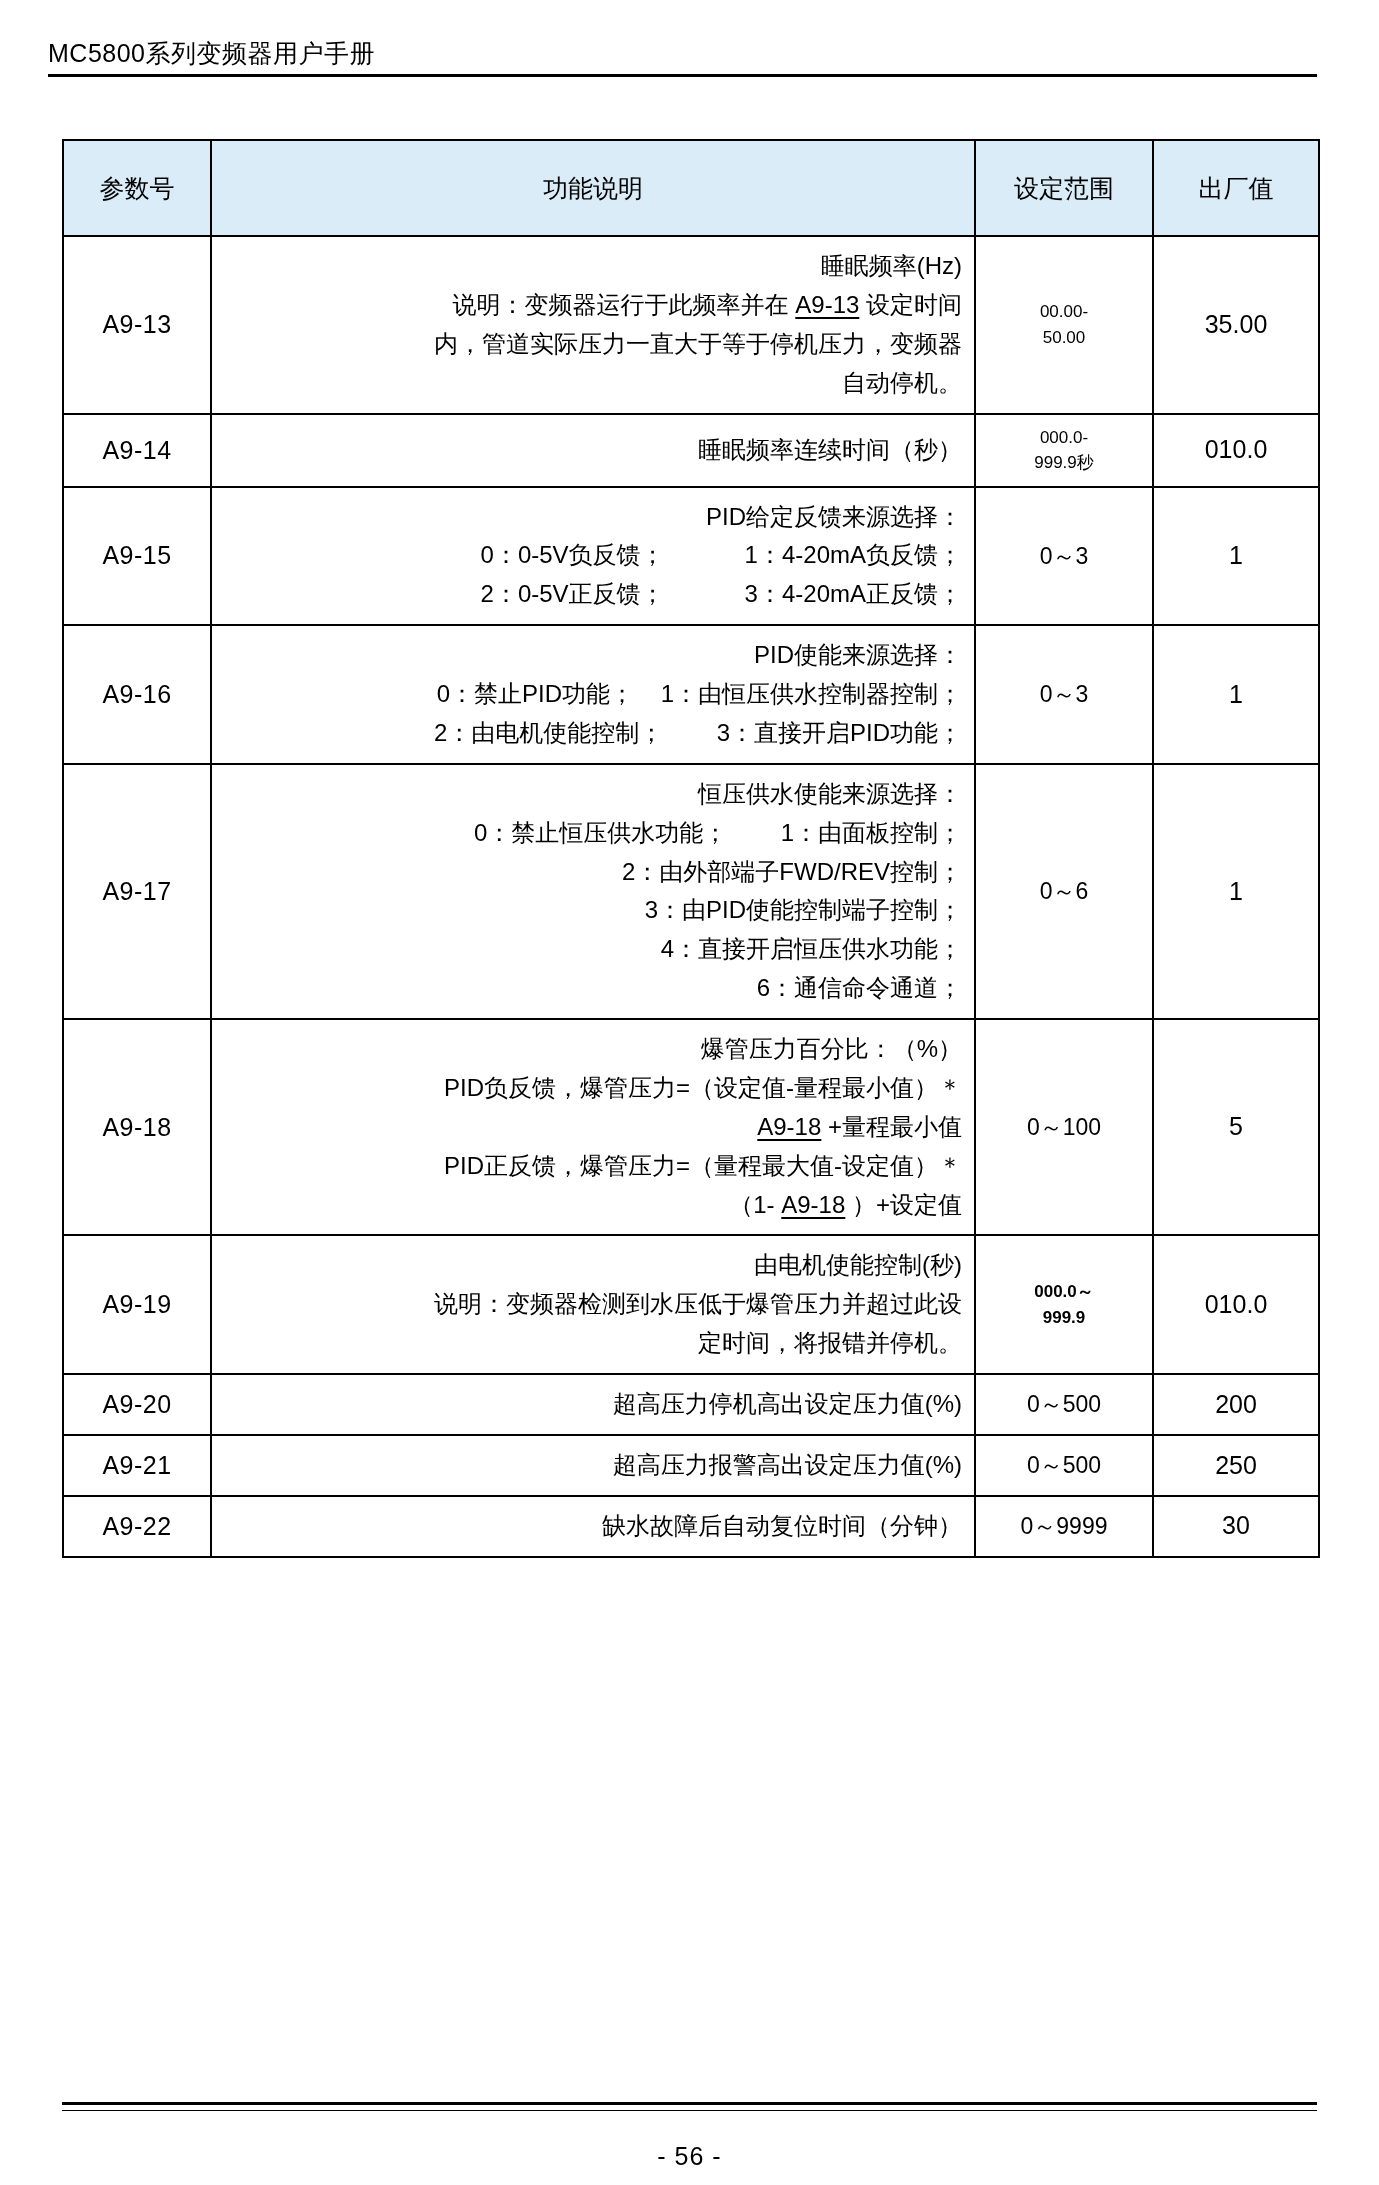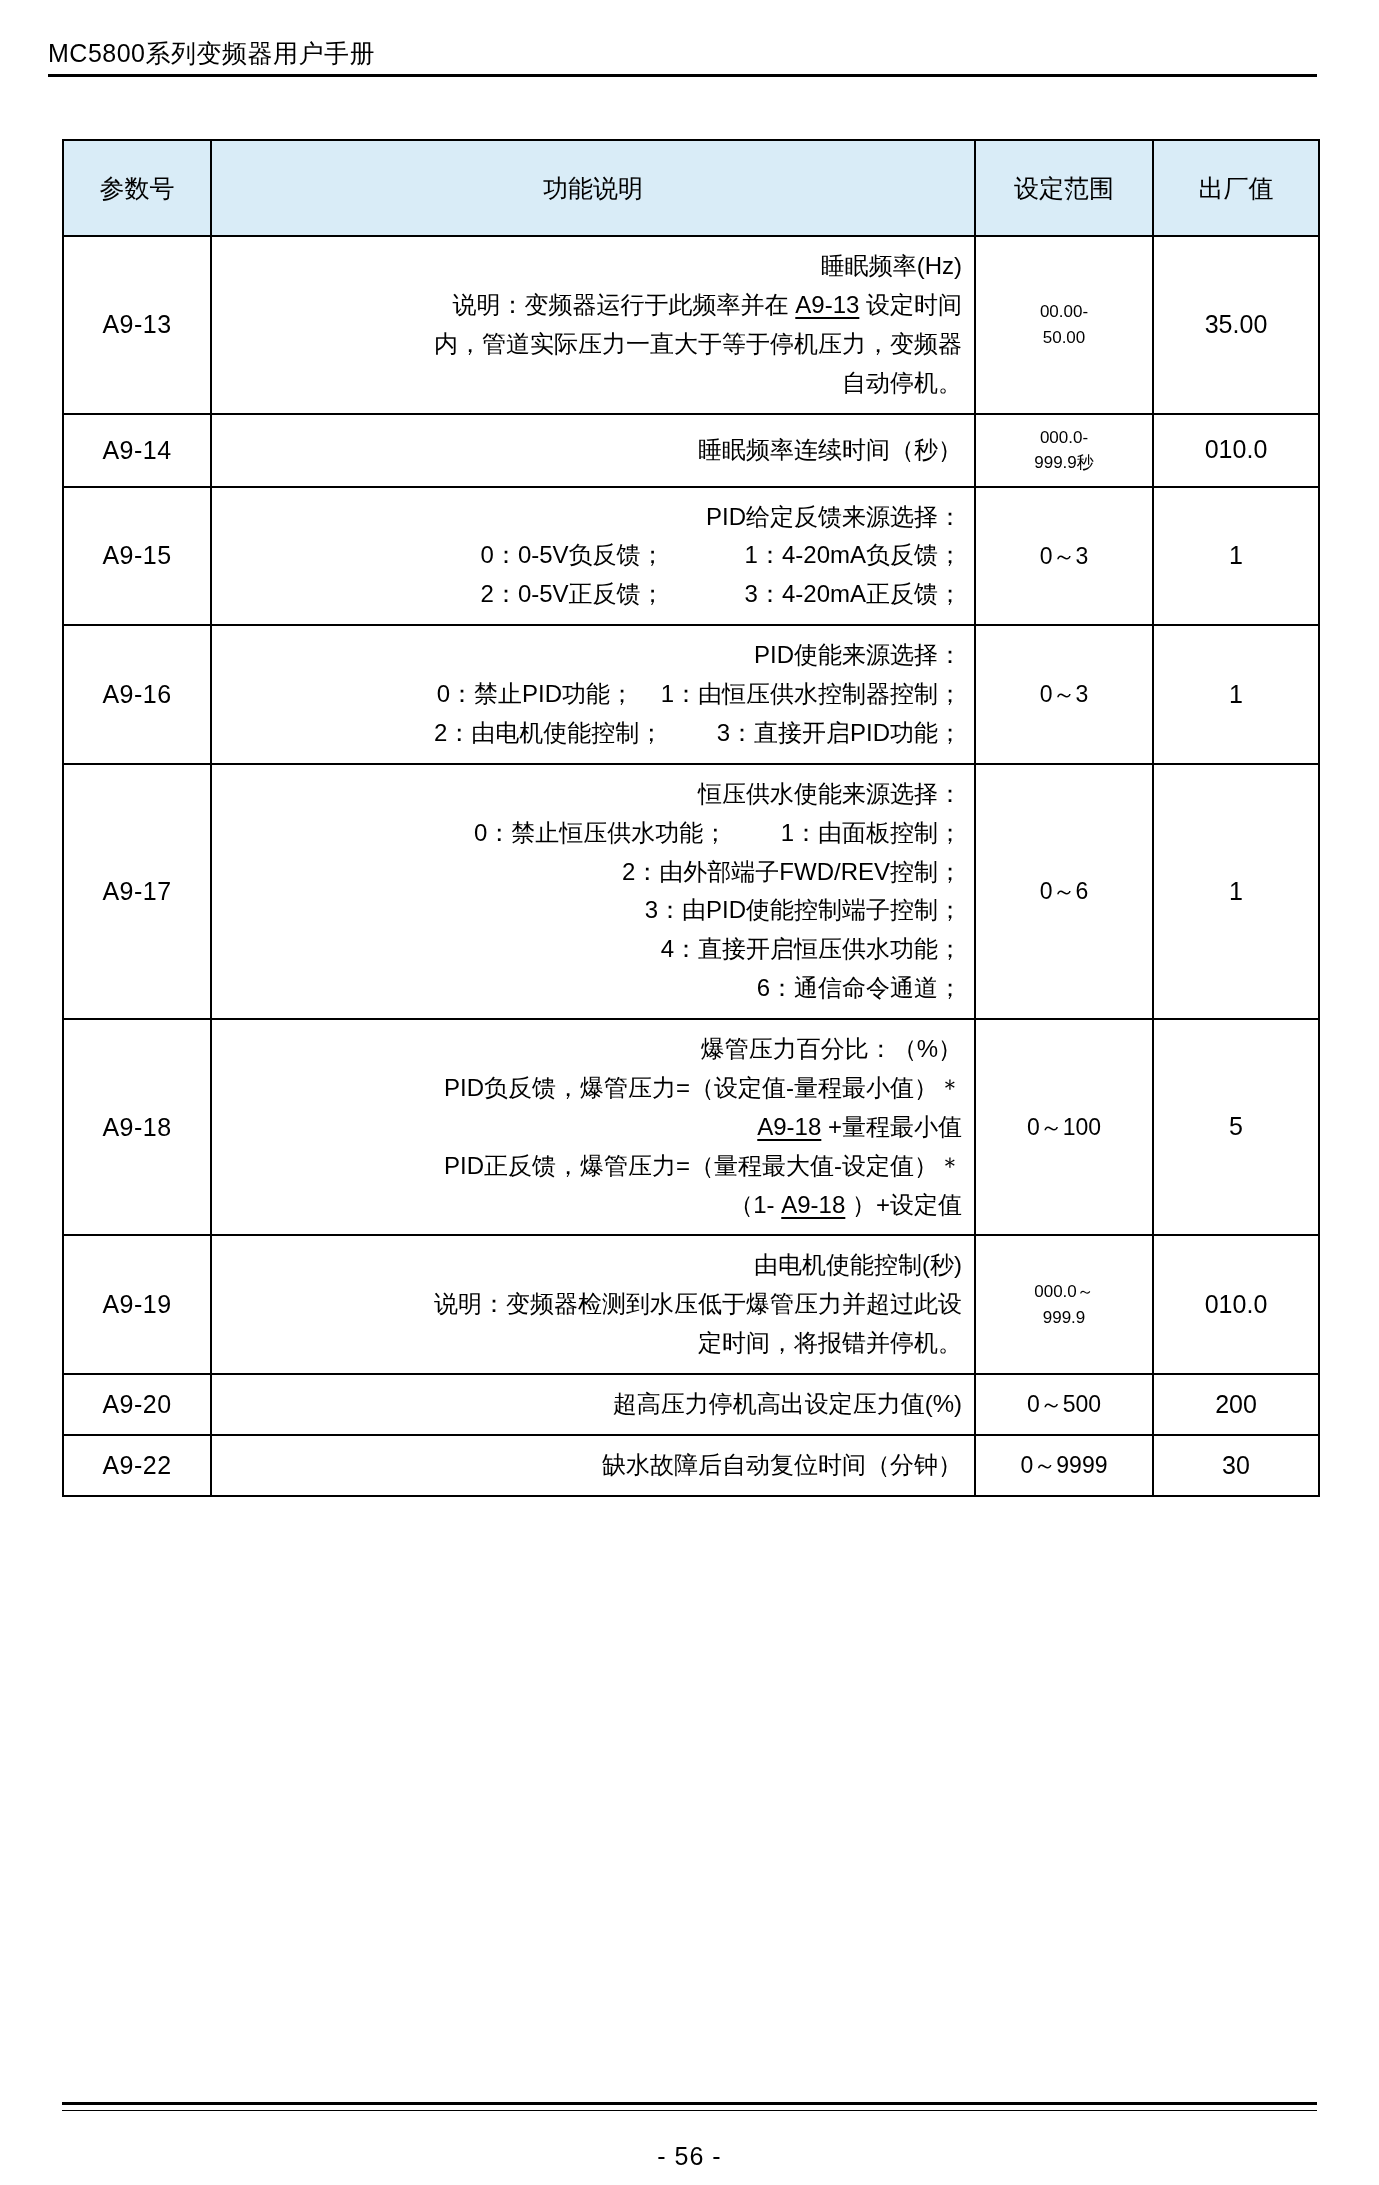--- a/index.html
+++ b/index.html
@@ -196,31 +196,39 @@
             <td class="range" style="white-space: pre-line;">0～100</td>
             <td class="default">5</td>
           </tr>
           <tr>
             <td class="code">A9-19</td>
             <td class="desc">
               <div class="desc-line">由电机使能控制(秒)</div>
               <div class="desc-line">说明：变频器检测到水压低于爆管压力并超过此设</div>
               <div class="desc-line">定时间，将报错并停机。</div>
             </td>
-            <td class="range small" style="white-space: pre-line;">000.0～
+            <td class="range small" style="white-space: pre-line; font-weight: bold;">000.0～
 999.9</td>
             <td class="default">010.0</td>
           </tr>
           <tr>
             <td class="code">A9-20</td>
             <td class="desc">
               <div class="desc-line">超高压力停机高出设定压力值(%)</div>
             </td>
             <td class="range" style="white-space: pre-line;">0～500</td>
             <td class="default">200</td>
+          </tr>
+          <tr>
+            <td class="code">A9-21</td>
+            <td class="desc">
+              <div class="desc-line">超高压力报警高出设定压力值(%)</div>
+            </td>
+            <td class="range" style="white-space: pre-line;">0～500</td>
+            <td class="default">250</td>
           </tr>
           <tr>
             <td class="code">A9-22</td>
             <td class="desc">
               <div class="desc-line">缺水故障后自动复位时间（分钟）</div>
             </td>
             <td class="range" style="white-space: pre-line;">0～9999</td>
             <td class="default">30</td>
           </tr>
         </tbody>

